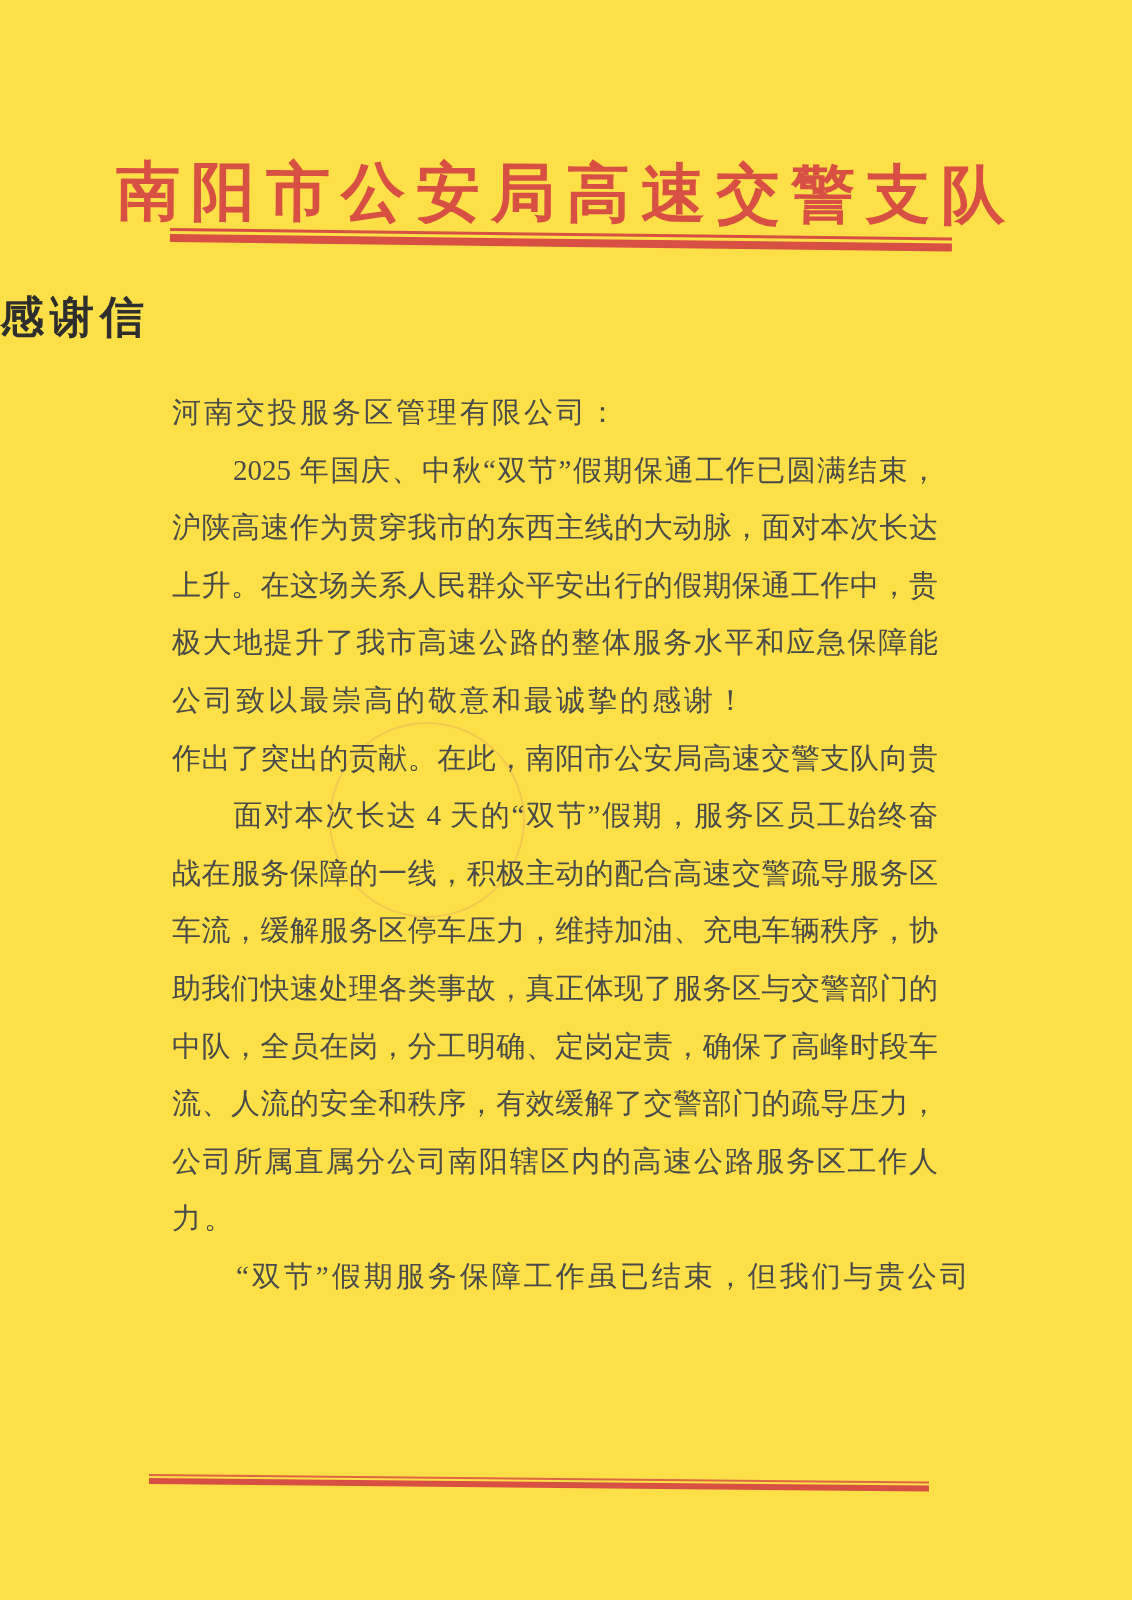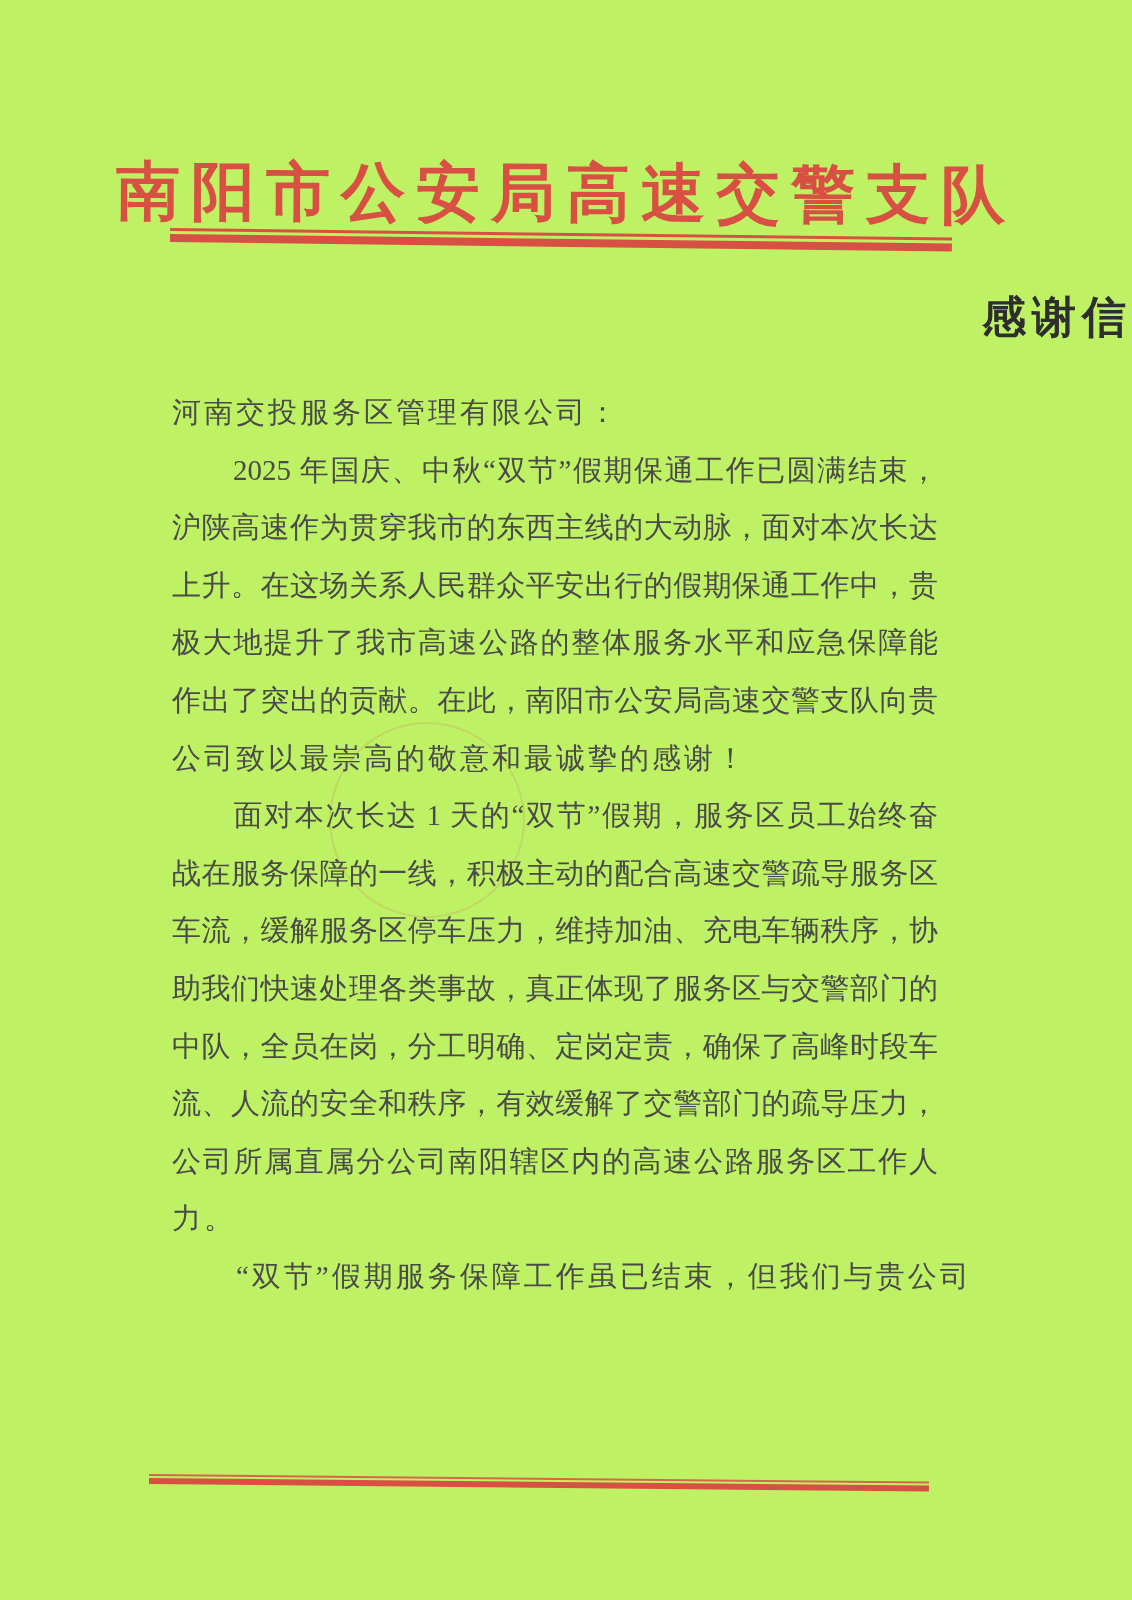--- a/index.html
+++ b/index.html
@@ -28,21 +28,21 @@
     position:absolute;left:170px;top:228px;width:782px;
     transform:rotate(0.7deg);
     transform-origin:left center;
   }
   .letterhead-rule .thin{height:3px;background:var(--accent,#d85043);}
   .letterhead-rule .gap{height:3px;}
   .letterhead-rule .thick{height:8px;background:var(--accent,#d85043);}
   
   .letter-title{
     position:absolute;top:288px;left:0;right:0;
-    text-align:right;
+    text-align:left;
     font-size:44px;font-weight:bold;
     letter-spacing:6px;
     color:#2e2e2e;
   }
   
   .body-block{
     position:absolute;top:384px;left:172px;width:766px;
     color:#4a4a4a;
     font-size:29px;
   }
@@ -71,43 +71,43 @@
     transform:rotate(0.55deg);
     transform-origin:left center;
   }
   .footer-rule .thin{height:2px;background:var(--accent,#d85043);opacity:.85;}
   .footer-rule .gap{height:2px;}
   .footer-rule .thick{height:6px;background:var(--accent,#d85043);}
 </style>
 </head>
 <body>
 
-<div class="page" style="background: #bef264;">
+<div class="page" style="background: #fde047;">
 
   <div class="letterhead-title">南阳市公安局高速交警支队</div>
 
   <div class="letterhead-rule">
     <div class="thin"></div>
     <div class="gap"></div>
     <div class="thick"></div>
   </div>
 
   <div class="letter-title">感谢信</div>
 
   <div class="stamp-circle"></div>
 
   <div class="body-block" style="color: rgb(74, 74, 74);">
     <div class="line short">河南交投服务区管理有限公司：</div>
     <div class="line">　　2025 年国庆、中秋“双节”假期保通工作已圆满结束，</div>
     <div class="line">沪陕高速作为贯穿我市的东西主线的大动脉，面对本次长达</div>
     <div class="line">上升。在这场关系人民群众平安出行的假期保通工作中，贵</div>
     <div class="line">极大地提升了我市高速公路的整体服务水平和应急保障能</div>
+    <div class="line short">公司致以最崇高的敬意和最诚挚的感谢！</div>
     <div class="line">作出了突出的贡献。在此，南阳市公安局高速交警支队向贵</div>
-    <div class="line short">公司致以最崇高的敬意和最诚挚的感谢！</div>
-    <div class="line">　　面对本次长达 1 天的“双节”假期，服务区员工始终奋</div>
+    <div class="line">　　面对本次长达 4 天的“双节”假期，服务区员工始终奋</div>
     <div class="line">战在服务保障的一线，积极主动的配合高速交警疏导服务区</div>
     <div class="line">车流，缓解服务区停车压力，维持加油、充电车辆秩序，协</div>
     <div class="line">助我们快速处理各类事故，真正体现了服务区与交警部门的</div>
     <div class="line">中队，全员在岗，分工明确、定岗定责，确保了高峰时段车</div>
     <div class="line">流、人流的安全和秩序，有效缓解了交警部门的疏导压力，</div>
     <div class="line">公司所属直属分公司南阳辖区内的高速公路服务区工作人</div>
     <div class="line short">力。</div>
     <div class="line short">　　“双节”假期服务保障工作虽已结束，但我们与贵公司</div>
   </div>
 

